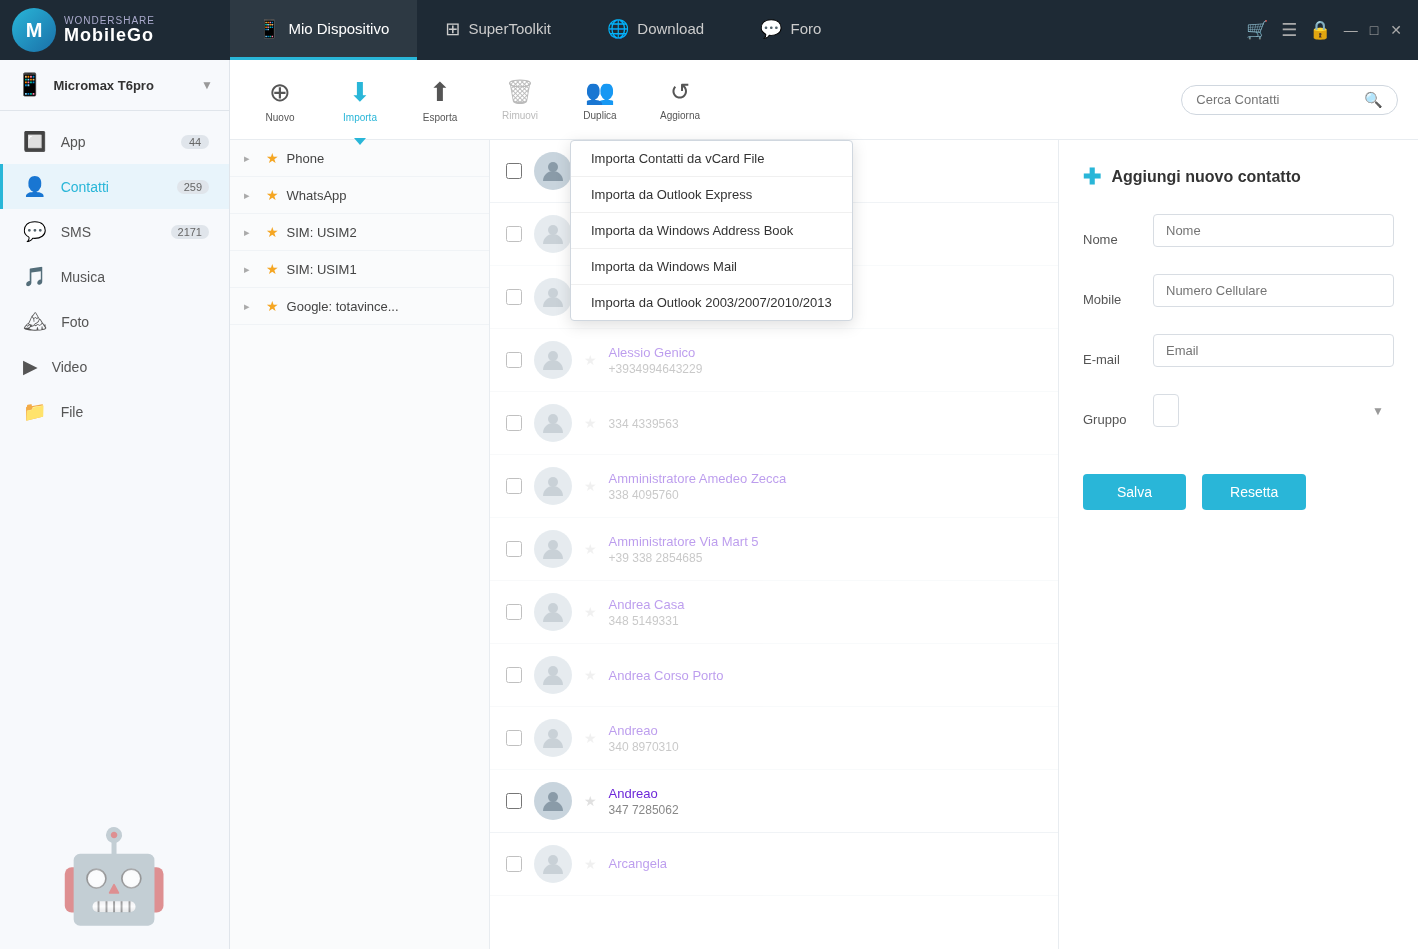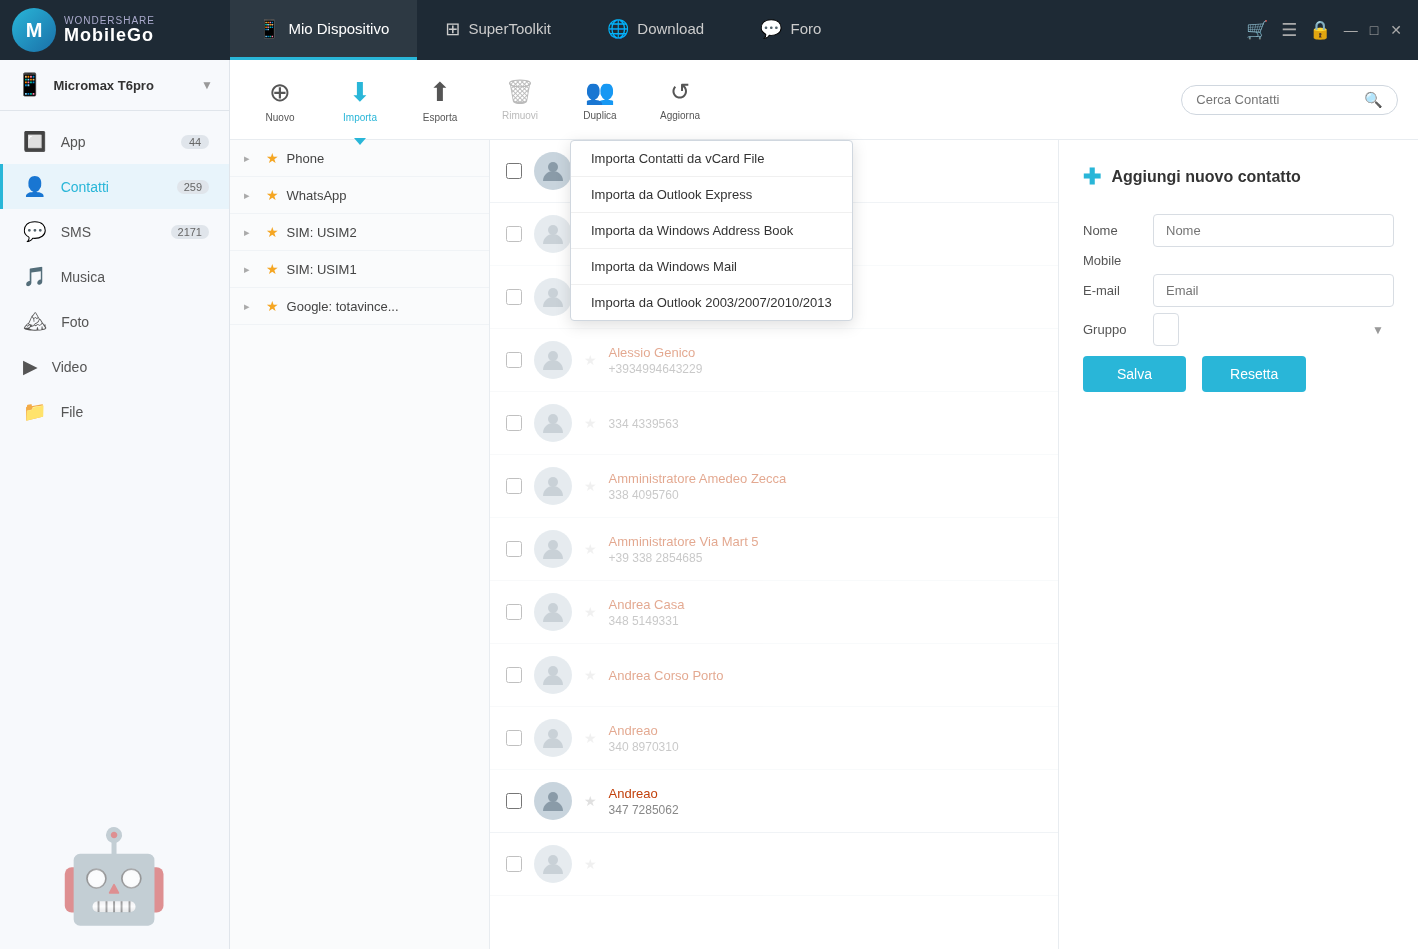--- a/index.html
+++ b/index.html
@@ -142,54 +142,54 @@
     }
     .contact-row.blurred { opacity: 0.45; }
     .contact-checkbox { width: 16px; height: 16px; border: 1px solid #bbb; border-radius: 2px; cursor: pointer; }
     .contact-avatar {
       width: 38px; height: 38px; border-radius: 50%; background: #c8d4dd;
       display: flex; align-items: center; justify-content: center; color: #8a9ba8; font-size: 20px;
       flex-shrink: 0;
     }
     .contact-star { color: #e0e0e0; font-size: 14px; cursor: pointer; }
     .contact-info { flex: 1; }
-    .contact-name { font-size: 13px; font-weight: 500; color: #c2410c; }
+    .contact-name { font-size: 13px; font-weight: 500; color: #6d28d9; }
     .contact-phone { font-size: 12px; color: #888; margin-top: 2px; }
 
     
     .right-panel {
       width: 360px; border-left: 1px solid #e8ecf0; padding: 24px 24px;
       display: flex; flex-direction: column; gap: 0; background: white; flex-shrink: 0;
     }
     .add-contact-header {
       display: flex; align-items: center; gap: 10px; margin-bottom: 24px;
     }
     .add-icon { color: #29b6d8; font-size: 22px; font-weight: bold; }
     .add-title { font-size: 16px; font-weight: 600; color: #333; }
     .form-row {
-      display: flex; align-items: center; margin-bottom: 6px;
+      display: flex; align-items: flex-end; margin-bottom: 27px;
     }
     .form-label { width: 70px; font-size: 13px; color: #555; flex-shrink: 0; }
     .form-input {
       flex: 1; border: 1px solid #d8dde3; border-radius: 4px;
       padding: 8px 12px; font-size: 13px; color: #333; outline: none;
       background: white;
     }
     .form-select {
       flex: 1; border: 1px solid #d8dde3; border-radius: 4px;
       padding: 8px 12px; font-size: 13px; color: #333; outline: none;
       background: white; appearance: none; cursor: pointer;
     }
     .form-select-wrap { flex: 1; position: relative; }
     .form-select-arrow {
       position: absolute; right: 10px; top: 50%; transform: translateY(-50%);
       color: #999; font-size: 12px; pointer-events: none;
     }
     .form-buttons {
-      display: flex; gap: 16px; margin-top: 4px; justify-content: flex-start;
+      display: flex; gap: 16px; margin-top: 20px; justify-content: flex-start;
     }
     .btn-salva {
       background: #29b6d8; color: white; border: none; border-radius: 4px;
       padding: 10px 34px; font-size: 14px; cursor: pointer; font-weight: 500;
     }
     .btn-resetta {
       background: #29b6d8; color: white; border: none; border-radius: 4px;
       padding: 10px 28px; font-size: 14px; cursor: pointer; font-weight: 500;
     }
 
@@ -518,34 +518,39 @@
     </div>
           <div class="contact-row blurred">
       <input type="checkbox" class="contact-checkbox" style="">
       <div class="contact-avatar">
         <svg width="20" height="22" viewBox="0 0 20 22" fill="none">
           <circle cx="10" cy="7" r="5" fill="#8a9ba8"></circle>
           <path d="M0 21c0-5.523 4.477-10 10-10s10 4.477 10 10" fill="#8a9ba8"></path>
         </svg>
       </div>
       <span class="contact-star">★</span>
+      <div class="contact-info">
+        <div class="contact-name">Arcangela</div>
+        <div class="contact-phone"></div>
+      </div>
     </div>
         </div>
 
       <div class="right-panel">
         <div class="add-contact-header">
           <span class="add-icon">✚</span>
           <span class="add-title">Aggiungi nuovo contatto</span>
         </div>
         <div class="form-row">
           <label class="form-label">Nome</label>
           <input class="form-input" type="text" placeholder="Nome" style="">
         </div>
         <div class="form-row">
           <label class="form-label">Mobile</label>
+          <input class="form-input" type="text" placeholder="Numero Cellulare" style="">
         </div>
         <div class="form-row">
           <label class="form-label">E-mail</label>
           <input class="form-input" type="text" placeholder="Email" style="">
         </div>
         <div class="form-row">
           <label class="form-label">Gruppo</label>
           <div class="form-select-wrap">
             <select class="form-select">
               <option value=""></option>

